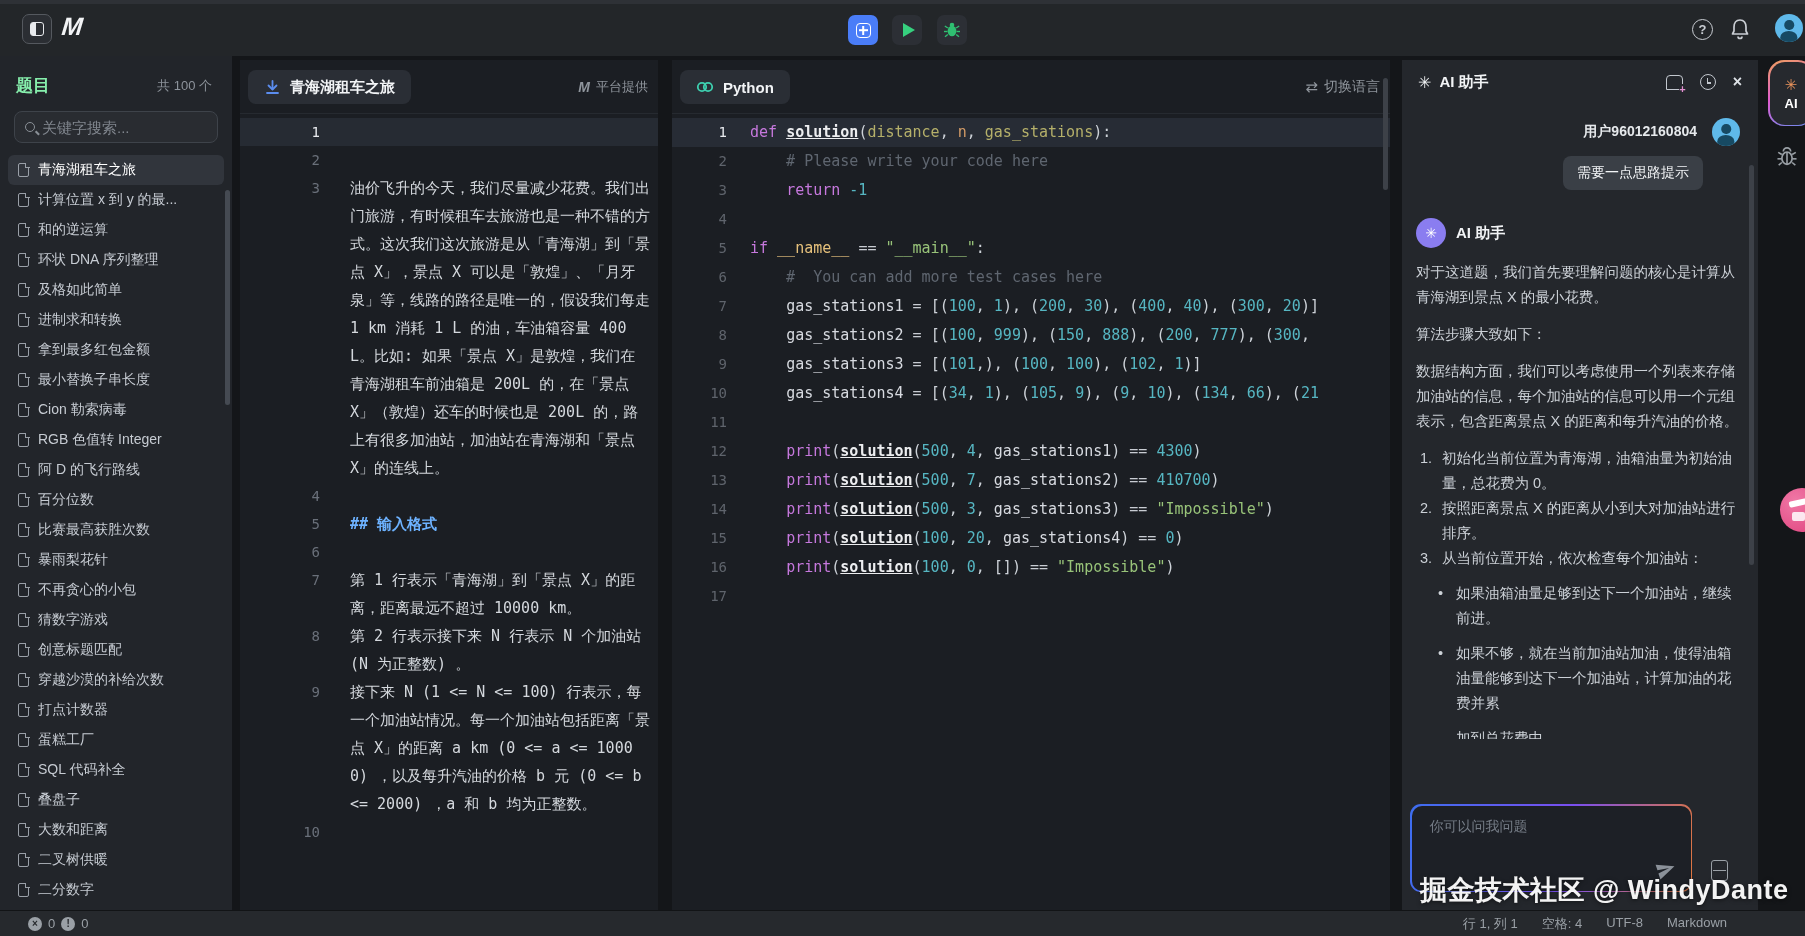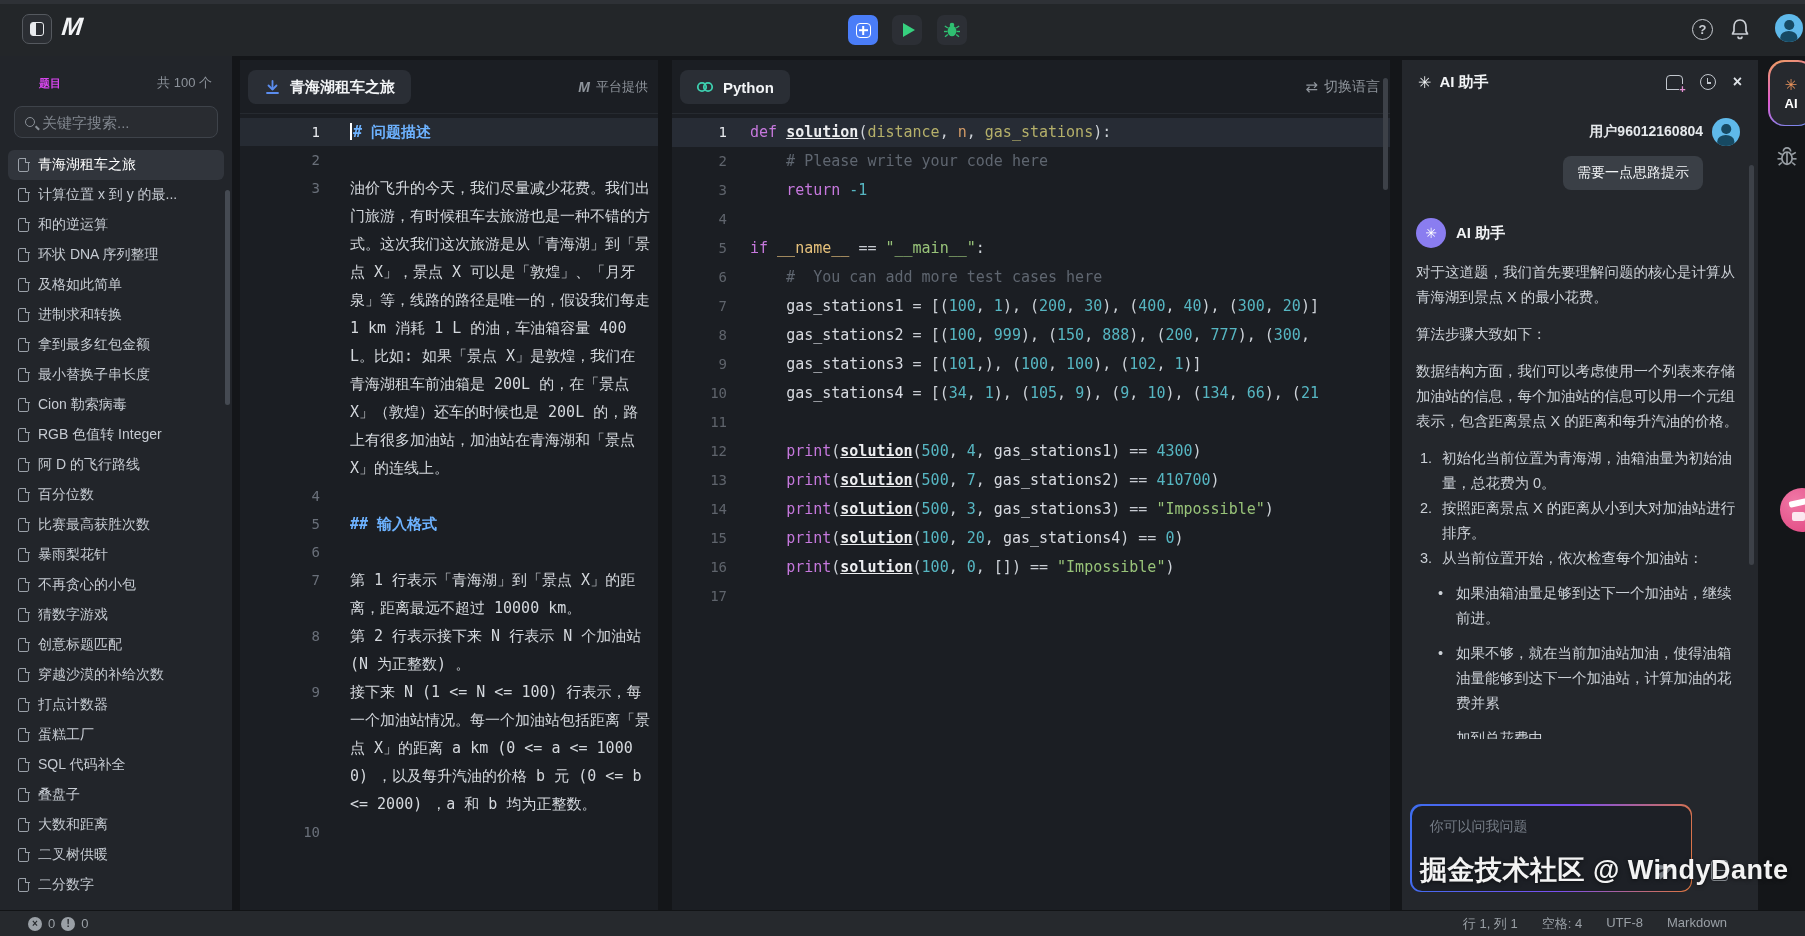--- a/index.html
+++ b/index.html
@@ -32,21 +32,21 @@
   
   .statusbar { position:absolute; left:0; top:910px; width:1805px; height:26px; background:#26292d; border-top:1px solid #121416; display:flex; align-items:center; font-size:13px; color:#9aa0a6; }
   .sb-left { display:flex; align-items:center; gap:6px; margin-left:28px; }
   .sb-badge { width:14px; height:14px; border-radius:50%; background:#9aa0a6; color:#26292d; font-size:10px; font-weight:700; display:flex; align-items:center; justify-content:center; line-height:1; }
   .sb-right { margin-left:auto; margin-right:78px; display:flex; gap:24px; }
   .sb-item { cursor:pointer; }
 
   
   .sidebar { position:absolute; left:0; top:56px; width:232px; height:854px; background:#22252a; }
   .sb-header { display:flex; align-items:center; padding:18px 20px 10px 16px; }
-  .sb-title { font-size:11px; font-weight:700; color:#d946ef;margin-left:23px; }
+  .sb-title { font-size:17px; font-weight:700; color:#86efac; }
   .sb-count { margin-left:auto; font-size:13px; color:#8d939b; }
   .search-box { margin:4px 14px 10px 14px; height:32px; background:#292c31; border:1px solid #3e434a; border-radius:8px; display:flex; align-items:center; padding:0 10px; gap:7px; }
   .mag-ico { width:10px; height:10px; border:1.6px solid #8a9097; border-radius:50%; position:relative; flex:none; }
   .mag-ico::after { content:""; position:absolute; left:9px; top:9px; width:5px; height:1.6px; background:#8a9097; transform:rotate(45deg); }
   .search-box input { background:transparent; border:0; outline:0; color:#d7dae0; font-size:15px; width:100%; font-family:inherit; }
   .search-box input::placeholder { color:#80868e; }
   .plist { padding:2px 8px; }
   .pitem { height:30px; display:flex; align-items:center; gap:9px; padding:0 10px; border-radius:6px; font-size:14px; color:#c6cbd2; cursor:pointer; white-space:nowrap; overflow:hidden; }
   .pitem.sel { background:#31353c; color:#ffffff; }
   .doc-ico { width:11px; height:14px; border:1.4px solid #9aa0a8; border-radius:2px; position:relative; flex:none; }
@@ -95,21 +95,21 @@
   .ai-head .spark { color:#f2f4f6; font-size:16px; margin-right:8px; }
   .ai-head .title { font-size:15px; font-weight:700; color:#f2f4f6; }
   .ai-head-icons { margin-left:auto; display:flex; align-items:center; gap:17px; color:#c3c8cf; }
   .ic-newchat { width:17px; height:15px; border:1.5px solid #c3c8cf; border-radius:4px 4px 4px 0; position:relative; cursor:pointer; }
   .ic-newchat::after { content:"+"; position:absolute; right:-4px; bottom:-6px; font-size:11px; color:#e08fd0; font-weight:700; background:#24272c; line-height:1; }
   .ic-history { width:16px; height:16px; border:1.5px solid #c3c8cf; border-radius:50%; position:relative; cursor:pointer; }
   .ic-history::before { content:""; position:absolute; left:6px; top:3px; width:1.5px; height:5px; background:#c3c8cf; }
   .ic-history::after { content:""; position:absolute; left:6px; top:7px; width:4px; height:1.5px; background:#c3c8cf; }
   .ic-close { font-size:16px; font-weight:700; color:#dfe3e8; cursor:pointer; line-height:1; }
   .ai-msgs { position:absolute; left:0; top:44px; right:0; bottom:130px; padding:14px 18px 0 14px; overflow:hidden; }
-  .u-row { display:flex; justify-content:flex-end; align-items:center; gap:9px; }
+  .u-row { display:flex; justify-content:flex-end; align-items:center; gap:15px; }
   .u-name { font-size:14px; color:#e6e9ec; font-weight:700; }
   .u-avatar { width:28px; height:28px; }
   .u-bubble { margin:10px 37px 0 auto; width:fit-content; max-width:250px; background:#3a3f46; border-radius:8px; padding:8px 14px; font-size:14px; color:#f2f4f6; }
   .a-row { display:flex; align-items:center; gap:10px; margin-top:28px; }
   .a-avatar { width:30px; height:30px; border-radius:50%; background:#8a7df0; color:#fff; font-size:14px; display:flex; align-items:center; justify-content:center; }
   .a-name { font-size:15px; font-weight:700; color:#f2f4f6; }
   .a-body { margin-top:12px; font-size:14.5px; line-height:25px; color:#ccd1d7; }
   .a-body p { margin-bottom:12px; }
   .a-ol { margin:2px 0 10px 4px; }
   .a-ol .li, .a-ul .li { display:flex; }
@@ -131,21 +131,21 @@
   .ai-pill { position:absolute; left:1768px; top:60px; width:46px; height:66px; border-radius:16px; padding:1.5px; background:linear-gradient(160deg,#f0a05c,#e05ccf 50%,#6a8df0); cursor:pointer; }
   .ai-pill-in { width:100%; height:100%; border-radius:15px; background:#26292e; display:flex; flex-direction:column; align-items:center; justify-content:center; gap:2px; }
   .ai-pill .spark { font-size:15px; color:#e8935c; }
   .ai-pill .lbl { font-size:13px; font-weight:700; color:#fff; }
   .rail-bug { position:absolute; left:1776px; top:146px; cursor:pointer; }
   .promo-badge { position:absolute; left:1780px; top:488px; width:44px; height:44px; border-radius:50%; background:radial-gradient(circle at 35% 30%, #f078a6, #e0437e); cursor:pointer; overflow:hidden; }
   .promo-badge::before { content:""; position:absolute; left:9px; top:12px; width:18px; height:6px; background:#fff; border-radius:2px; transform:rotate(-12deg); }
   .promo-badge::after { content:""; position:absolute; left:12px; top:24px; width:13px; height:9px; background:#ffffffd9; border-radius:2px; }
 
   
-  .watermark { position:absolute; left:1420px; top:852px; font-size:27px; font-weight:700; color:rgba(255,255,255,.95); text-shadow:0 1px 4px rgba(0,0,0,.55); white-space:nowrap; z-index:50; letter-spacing:.5px; }
+  .watermark { position:absolute; left:1420px; top:872px; font-size:27px; font-weight:700; color:rgba(255,255,255,.95); text-shadow:0 1px 4px rgba(0,0,0,.55); white-space:nowrap; z-index:50; letter-spacing:.5px; }
 
   svg { display:block; }
 </style>
 </head>
 <body>
 
 <div class="app">
 
   <div class="topbar">
     <div class="topbar-strip"></div>
@@ -310,21 +310,20 @@
         <span>青海湖租车之旅</span>
       </div>
       <div class="phead-right">
         <span style="font-style:italic;font-weight:800;font-size:14px;color:#8f959c;">M</span>
         <span>平台提供</span>
       </div>
     </div>
     <div class="ed" id="desc-ed">
         <div class="dl h cur">
           <span class="g">1</span>
-          <div class="t"><span class="cursorbar"></span># 问题描述</div>
         </div>
         <div class="dl e">
           <span class="g">2</span>
           <div class="t"></div>
         </div>
         <div class="dl p">
           <span class="g">3</span>
           <div class="t">油价飞升的今天，我们尽量减少花费。我们出门旅游，有时候租车去旅游也是一种不错的方式。这次我们这次旅游是从「青海湖」到「景点 X」，景点 X 可以是「敦煌」、「月牙泉」等，线路的路径是唯一的，假设我们每走 1 km 消耗 1 L 的油，车油箱容量 400L。比如: 如果「景点 X」是敦煌，我们在青海湖租车前油箱是 200L 的，在「景点 X」（敦煌）还车的时候也是 200L 的，路上有很多加油站，加油站在青海湖和「景点 X」的连线上。</div>
         </div>
         <div class="dl e">

